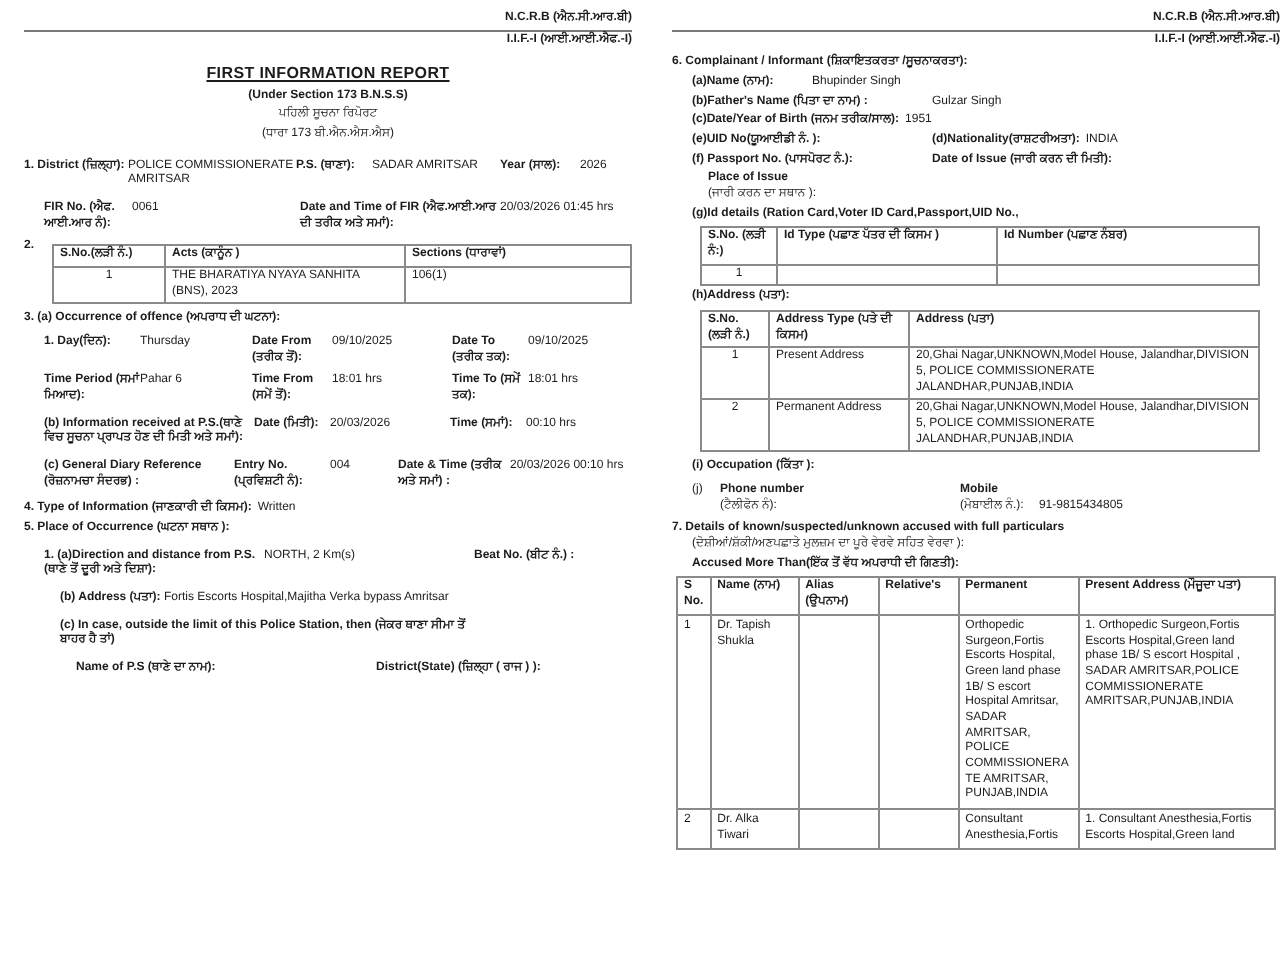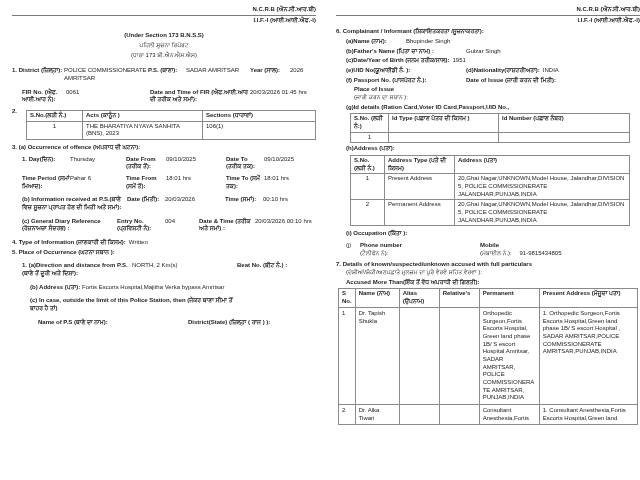--- a/index.html
+++ b/index.html
@@ -57,20 +57,21 @@
 <div>
 
   <div class="page p1">
 
     <div class="hdr">
       <div class="hdr-l1">N.C.R.B (ਐਨ.ਸੀ.ਆਰ.ਬੀ)</div>
       <div class="hdr-l2">I.I.F.-I (ਆਈ.ਆਈ.ਐਫ.-I)</div>
     </div>
 
     <div class="title-block">
+      <div class="title">FIRST INFORMATION REPORT</div>
       <div class="sub">(Under Section 173 B.N.S.S)</div>
       <div class="sub-pa">ਪਹਿਲੀ ਸੂਚਨਾ ਰਿਪੋਰਟ</div>
       <div class="sub-pa">(ਧਾਰਾ 173 ਬੀ.ਐਨ.ਐਸ.ਐਸ)</div>
     </div>
 
     <div class="fr mt8">
       <div class="c w52 b">1. District (ਜ਼ਿਲ੍ਹਾ):</div>
       <div class="c w84">POLICE COMMISSIONERATE AMRITSAR</div>
       <div class="c w38 b">P.S. (ਥਾਣਾ):</div>
       <div class="c w64">SADAR AMRITSAR</div>

